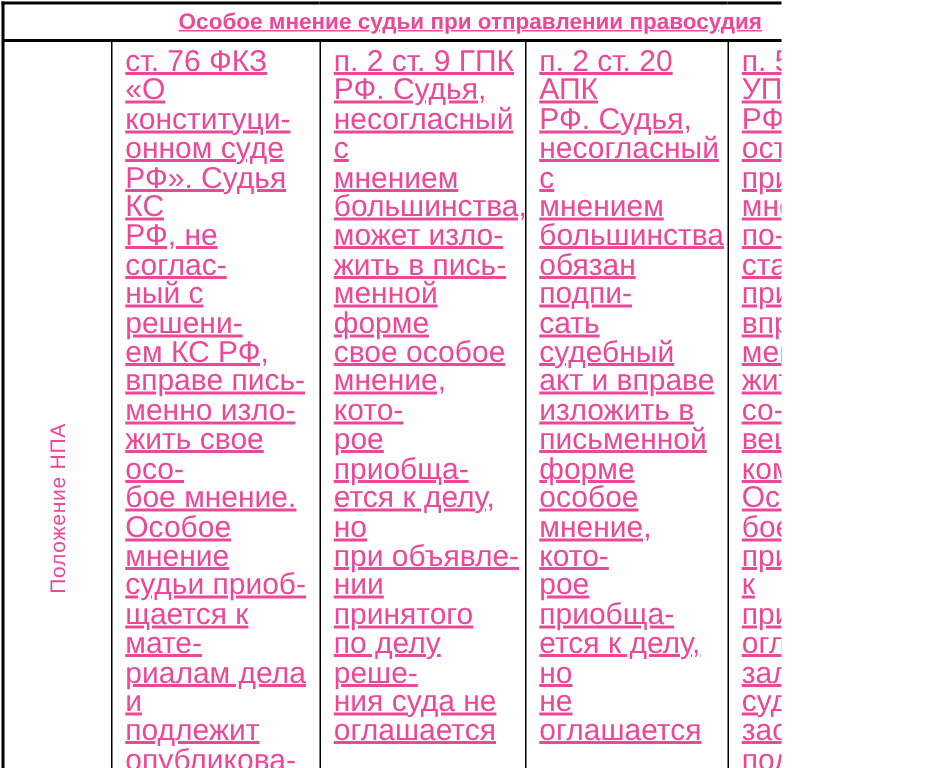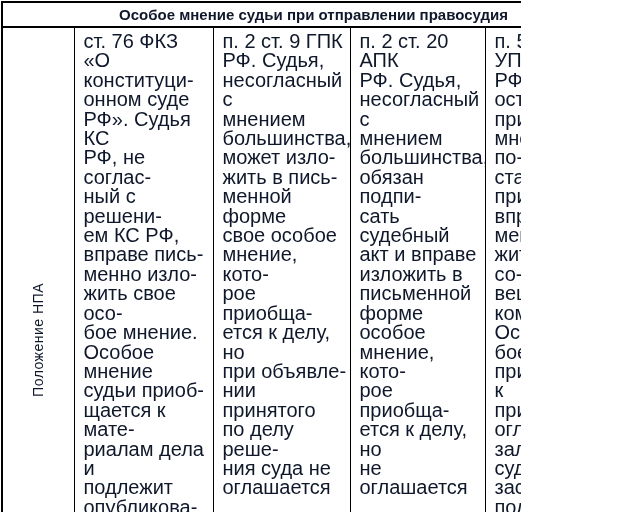--- a/index.html
+++ b/index.html
@@ -7,22 +7,23 @@
     padding: 0;
     background: #ffffff;
   }
   .page {
     position: relative;
     width: 521px;
     height: 512px;
     background: #ffffff;
     overflow: hidden;
     font-family: "Liberation Sans", sans-serif;
-    color: #0f172a;
+    color: #ec4899;
     box-sizing: border-box;
+    text-decoration: underline;
   }
   table.judges-table {
     border-collapse: collapse;
     table-layout: fixed;
     width: 623px;
     margin: 1px 0 0 1px;
     border: 2px solid #000000;
   }
   table.judges-table td, table.judges-table th {
     border: 1px solid #000000;

